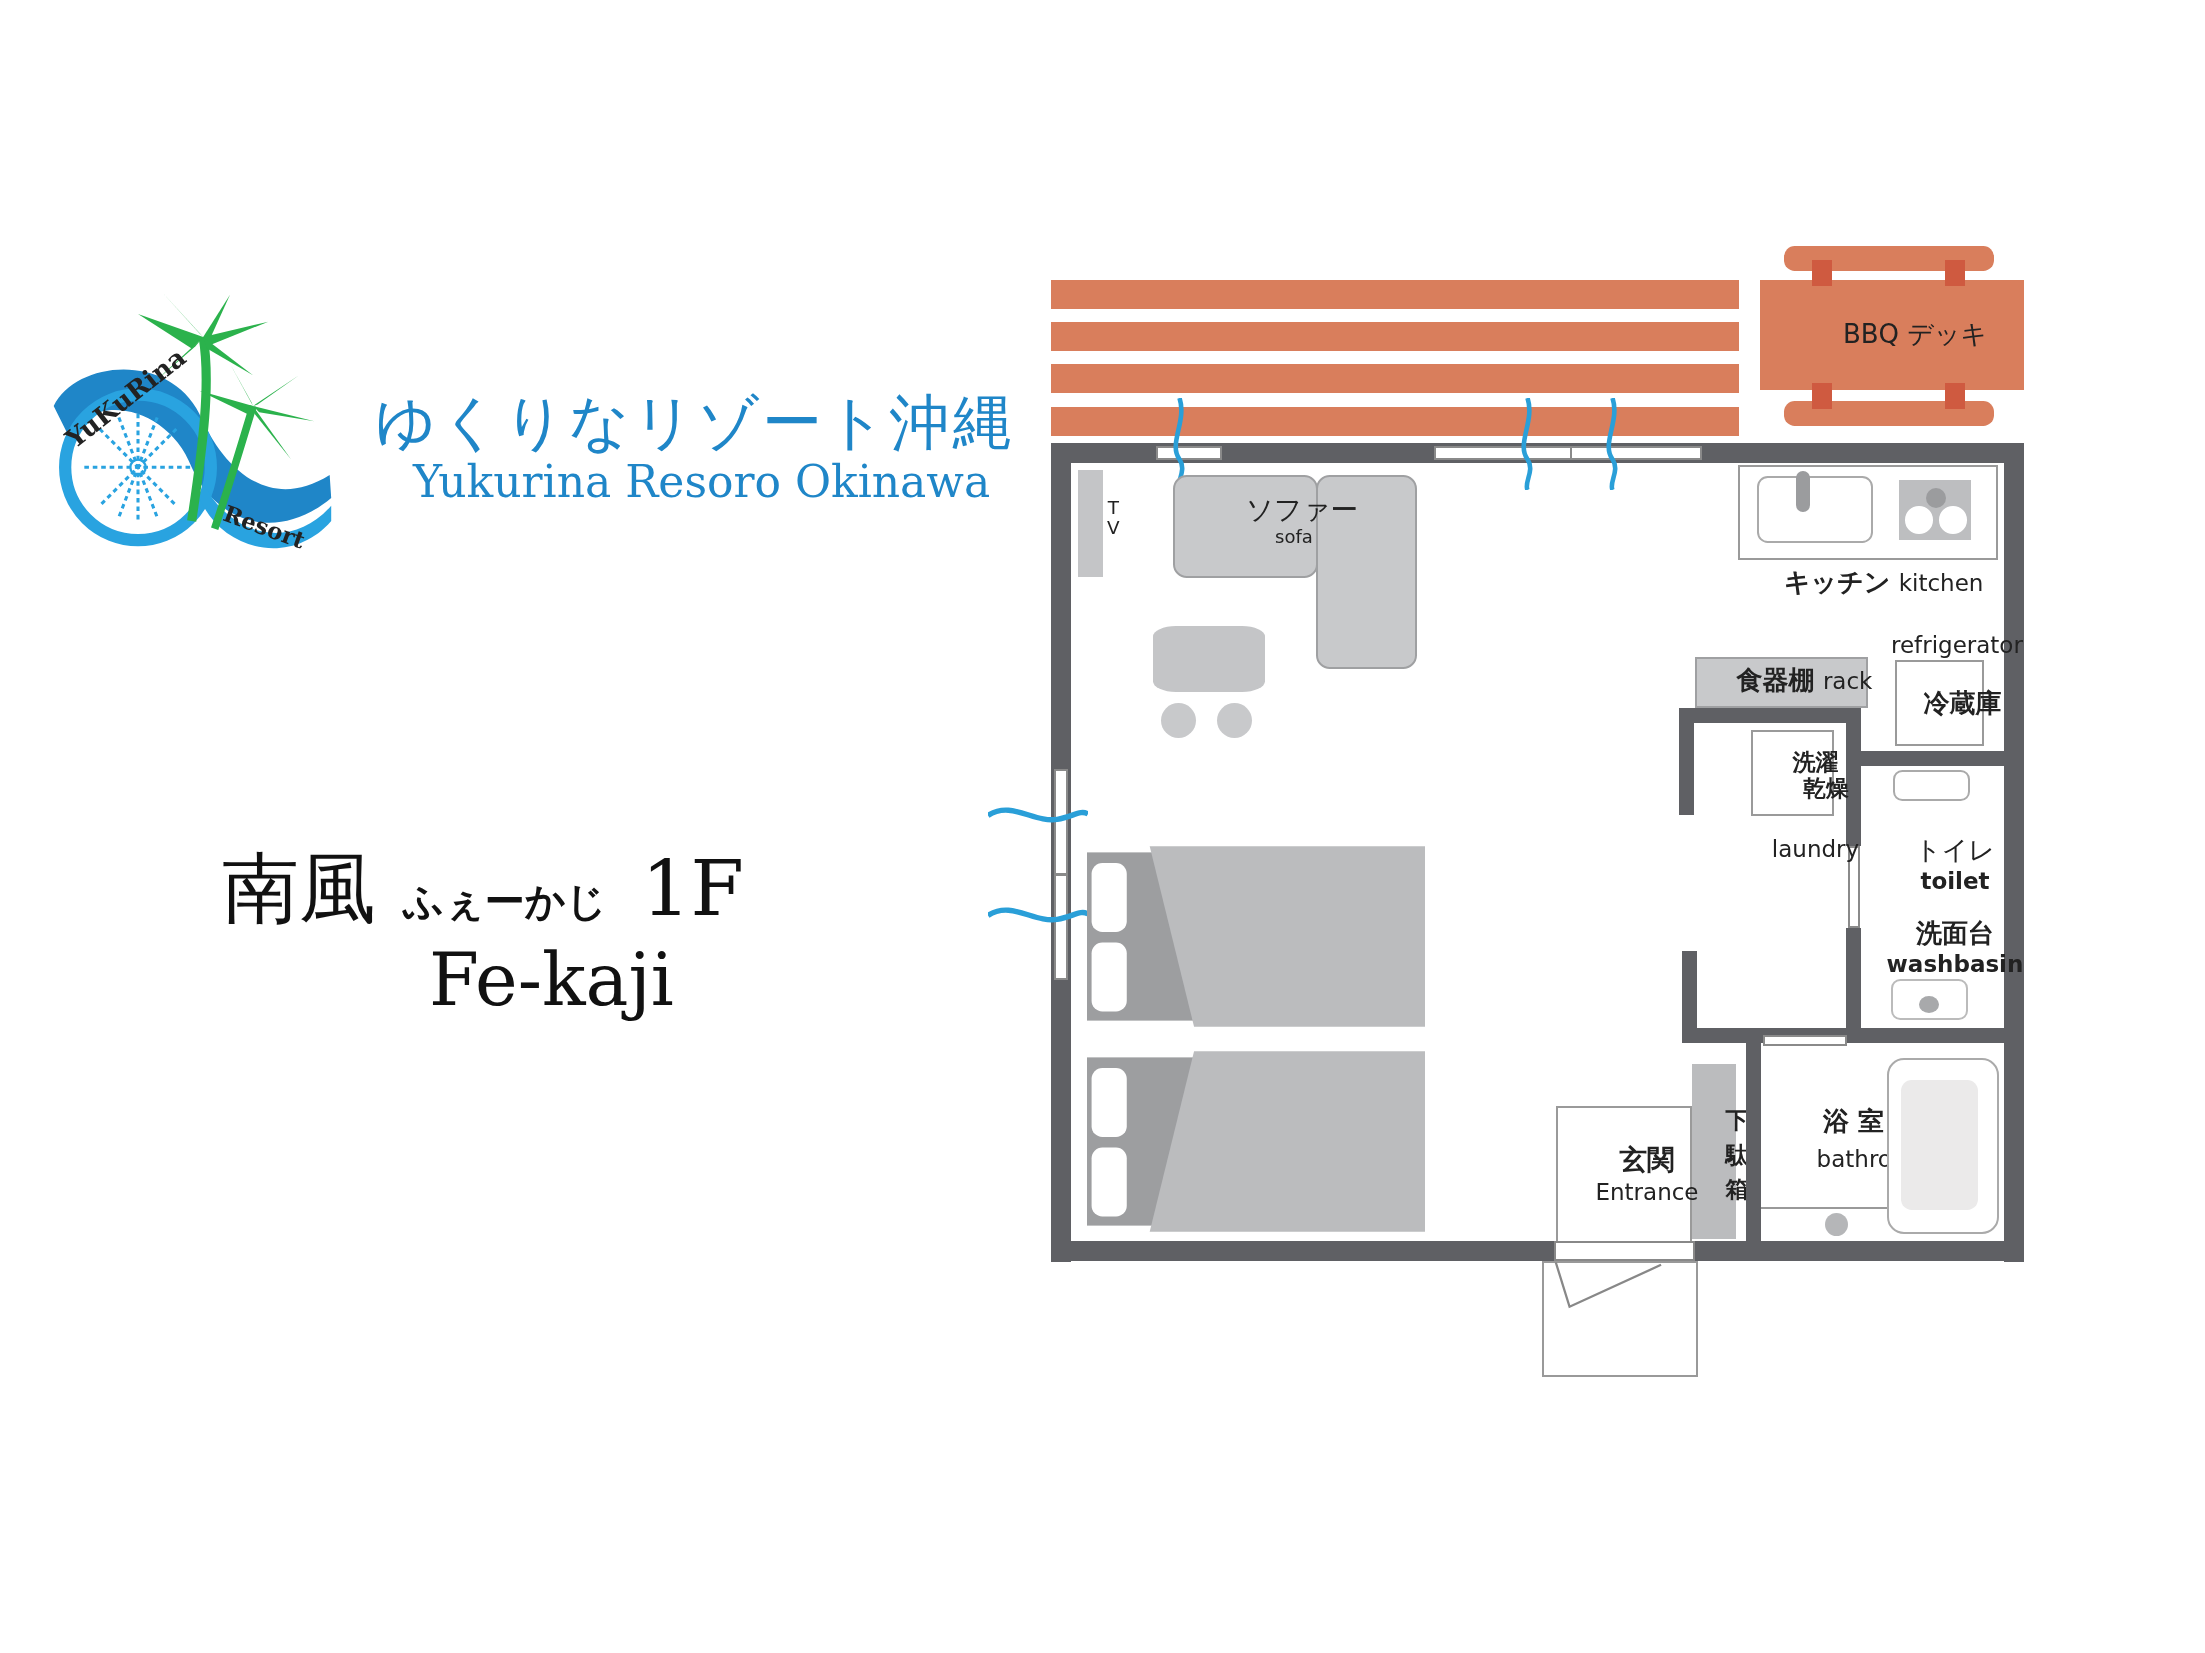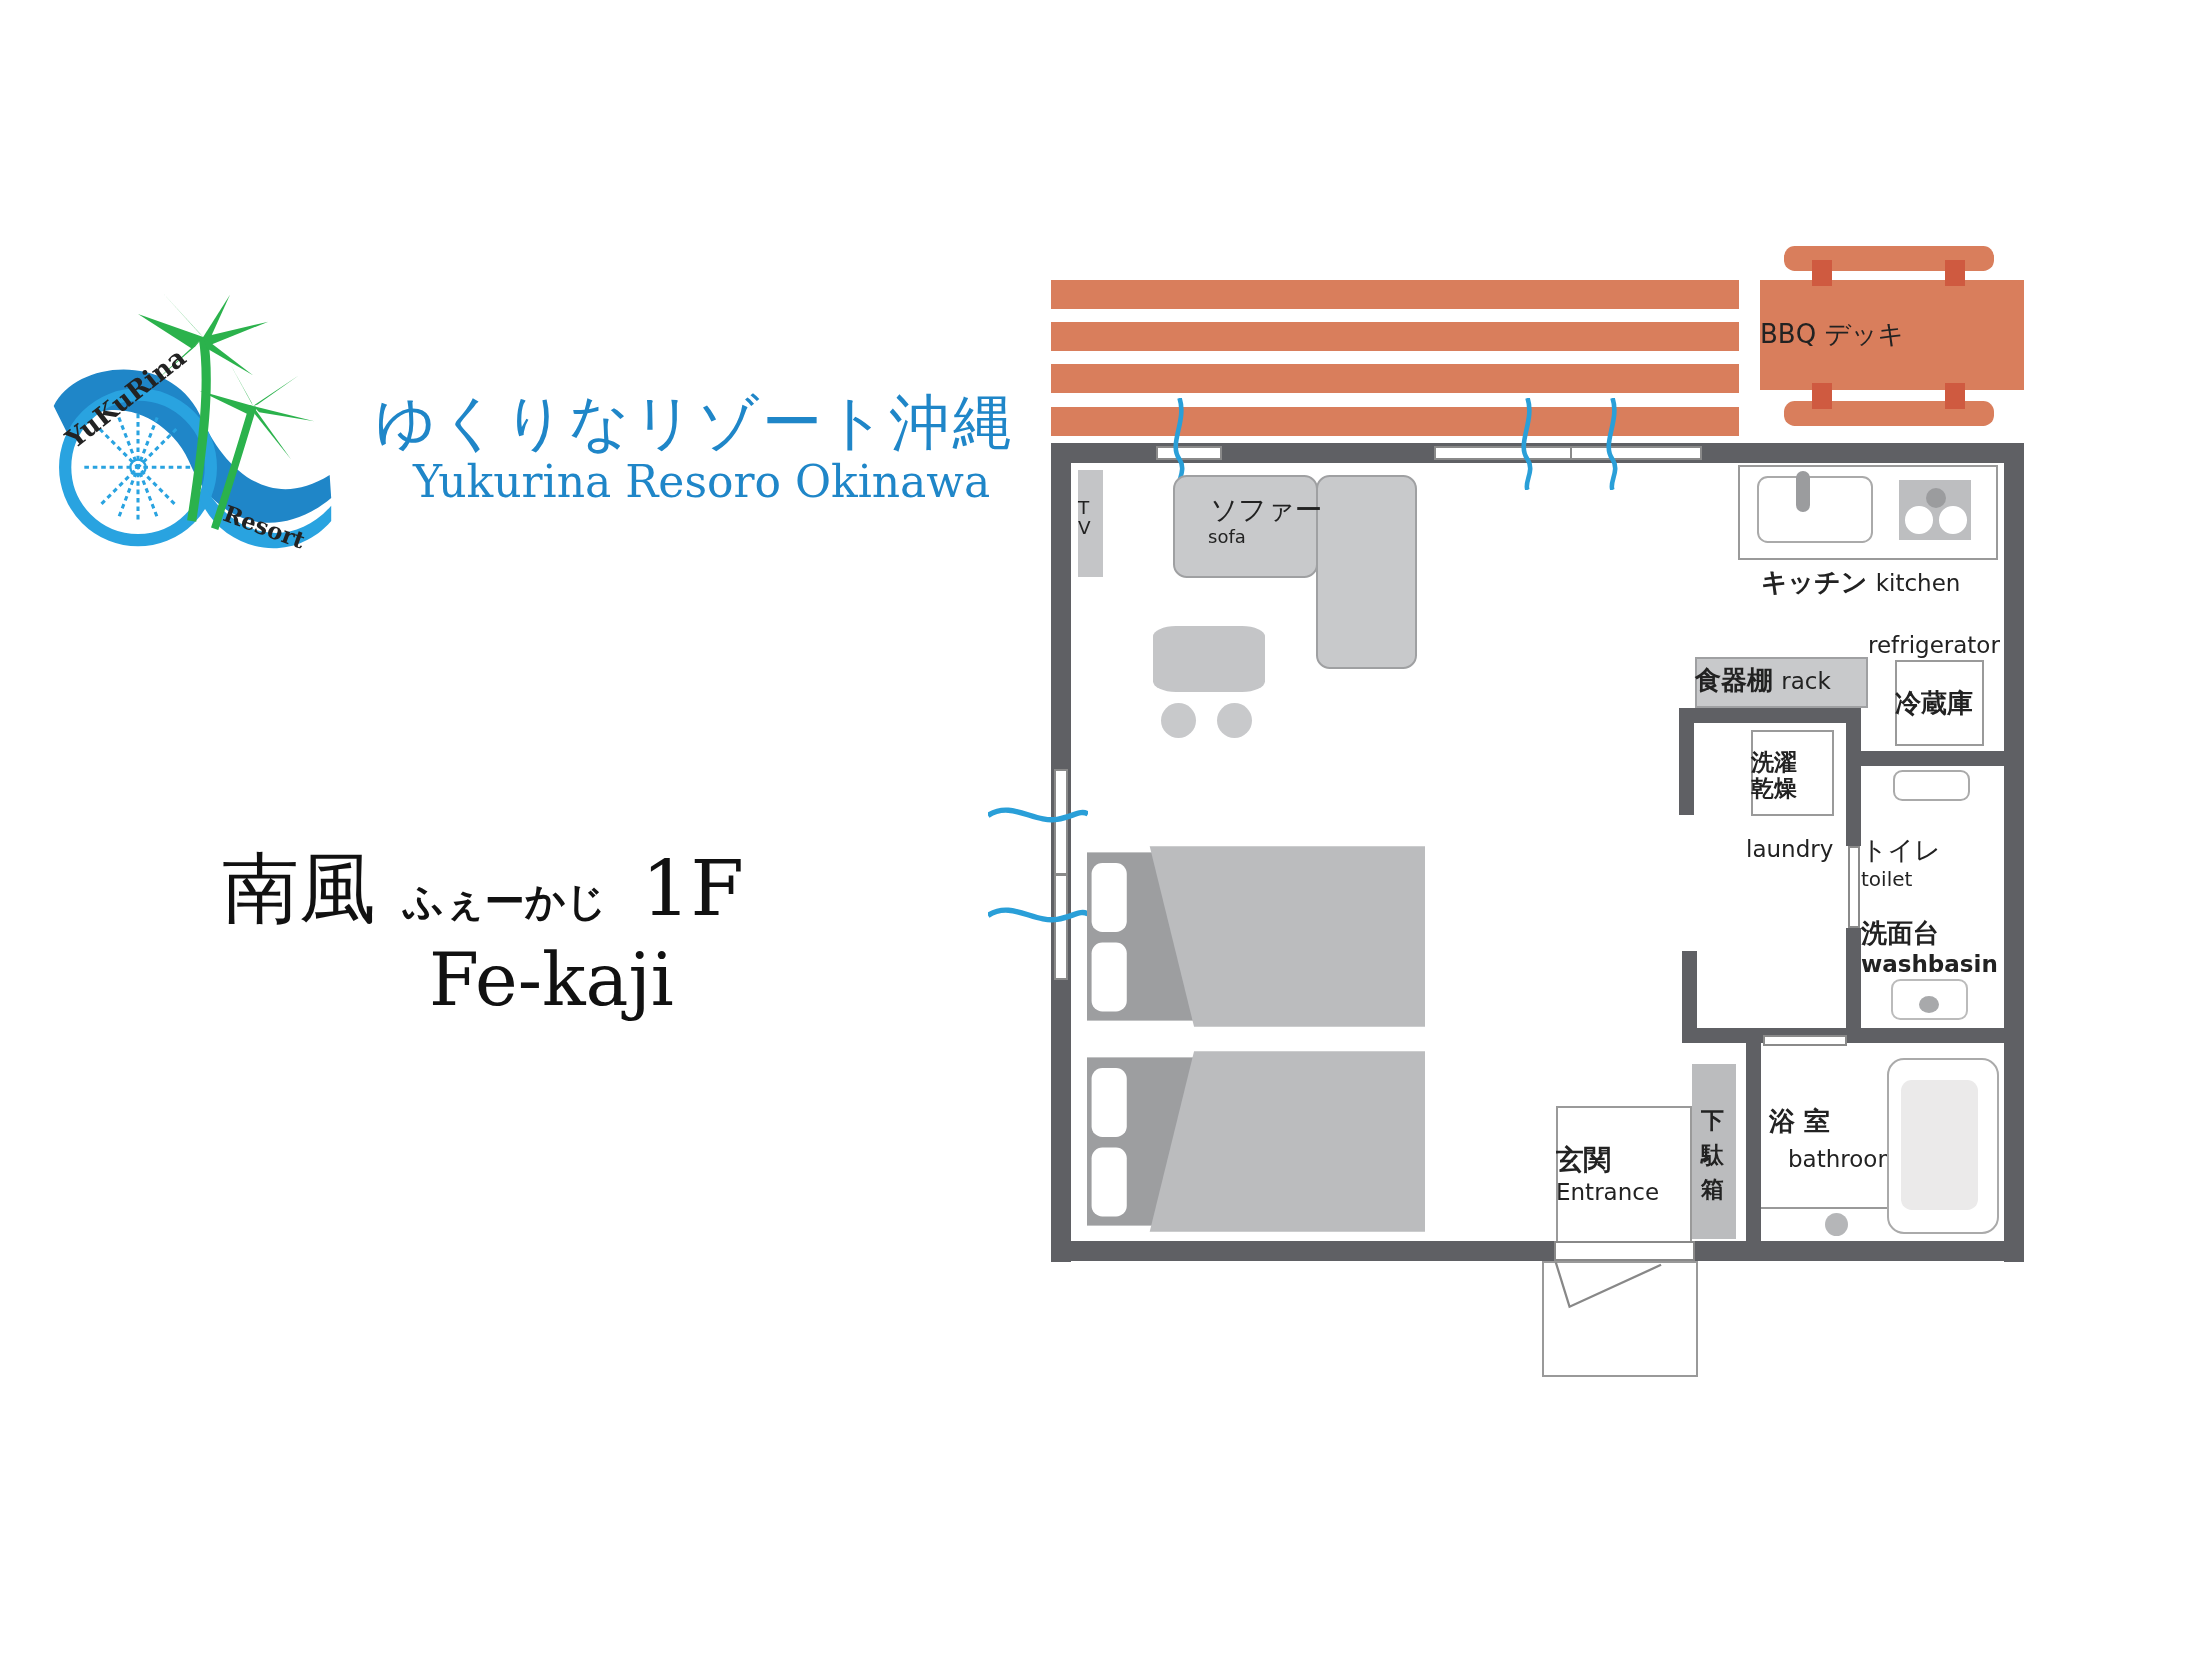--- a/index.html
+++ b/index.html
@@ -5,21 +5,21 @@
   html, body { margin:0; padding:0; background:#ffffff; }
   body { width:2205px; height:1654px; position:relative; overflow:hidden; font-family:"DejaVu Sans", sans-serif; }
   .abs { position:absolute; }
   .plank { background:#d97e5c; }
   .deck-main { background:#d97e5c; }
   .bench { background:#d97e5c; border-radius:10.7px; }
   .leg { background:#cf5a40; }
   .wall { background:#5f6064; }
   .win { background:#ffffff; border:2.3px solid #8a8a8a; box-sizing:border-box; }
   .furn { background:#c8c9cb; border:2.3px solid #9fa0a2; box-sizing:border-box; }
-  .label { color:#222; text-align:left; line-height:1.15; white-space:nowrap; }
+  .label { color:#222; text-align:center; line-height:1.15; white-space:nowrap;margin-left:23px; }
   .jp { font-weight:bold; }
   .thin { border:2.3px solid #9a9a9a; box-sizing:border-box; background:#fff; }
   .serif { font-family:"DejaVu Serif", "Liberation Serif", serif; }
   .logo-blue { color:#1f86c8; }
 </style>
 </head>
 <body>
 
 <div class="abs" style="left:46px;top:291px;width:299px;height:276px;">
   <svg width="299" height="276" viewBox="0 0 390 360">
@@ -173,21 +173,21 @@
   <div class="abs wall" style="left:1846px;top:751px;width:161px;height:15.3px;"></div>
   <div class="abs win" style="left:1848px;top:846px;width:12.3px;height:82px;"></div>
 
   <div class="abs thin" style="left:1751px;top:730px;width:83px;height:86px;"></div>
   <div class="abs label jp" style="left:1751px;top:749px;width:83px;font-size:23px;">洗濯</div>
   <div class="abs label jp" style="left:1751px;top:775px;width:104px;font-size:23px;">乾燥</div>
   <div class="abs label" style="left:1746px;top:836px;width:93px;font-size:23px;">laundry</div>
 
   <div class="abs" style="left:1893px;top:770px;width:77px;height:31px;border:2.3px solid #aaa;border-radius:9.2px;box-sizing:border-box;background:#fff;"></div>
   <div class="abs label" style="left:1861px;top:836px;width:142px;font-size:26px;">トイレ</div>
-  <div class="abs label" style="left:1861px;top:868px;width:142px;font-size:20px;">toilet</div>
+  <div class="abs label" style="left:1861px;top:868px;width:142px;font-size:23px;font-weight:bold;">toilet</div>
   <div class="abs label jp" style="left:1861px;top:919px;width:142px;font-size:26px;">洗面台</div>
   <div class="abs label" style="left:1861px;top:951px;width:142px;font-size:23px;font-weight:bold;">washbasin</div>
   <div class="abs" style="left:1891px;top:979px;width:77px;height:41px;border:2.3px solid #bbb;border-radius:9.2px;box-sizing:border-box;background:#fff;">
     <div class="abs" style="left:26px;top:15.3px;width:20px;height:17px;border-radius:50%;background:#a8a9ab;"></div>
   </div>
 
   <div class="abs" style="left:1692px;top:1064px;width:44px;height:175px;background:#bbbcbe;"></div>
   <div class="abs label jp" style="left:1701px;top:1103px;width:26px;font-size:23px;white-space:normal;word-break:break-all;line-height:1.5;">下駄箱</div>
 
   <div class="abs wall" style="left:1746px;top:1043px;width:15.3px;height:204px;"></div>

